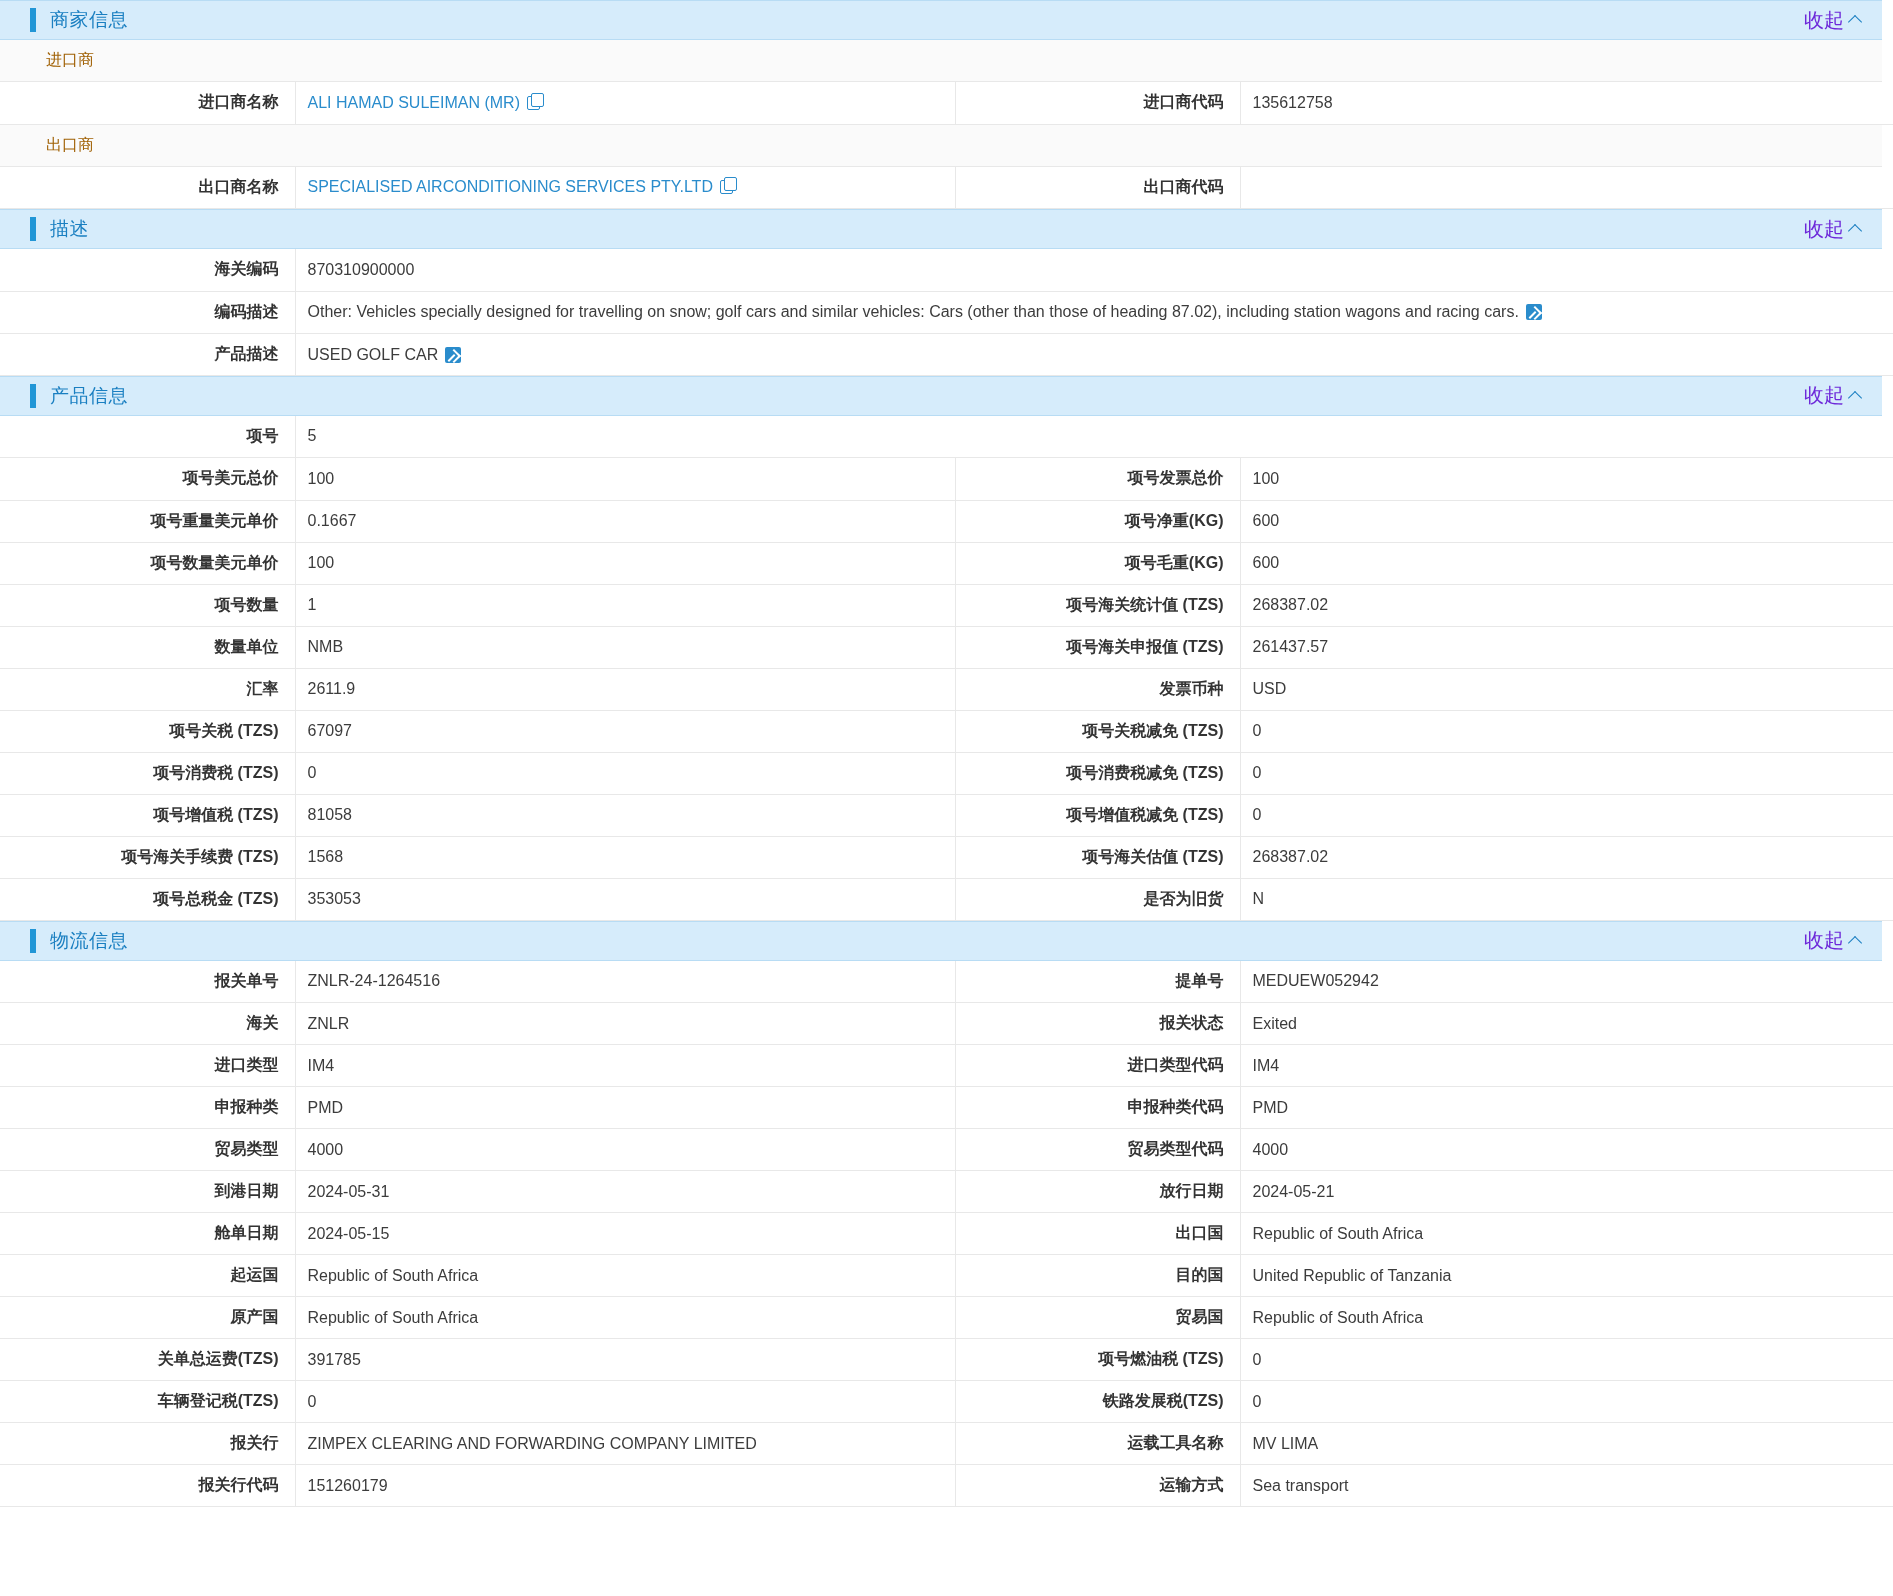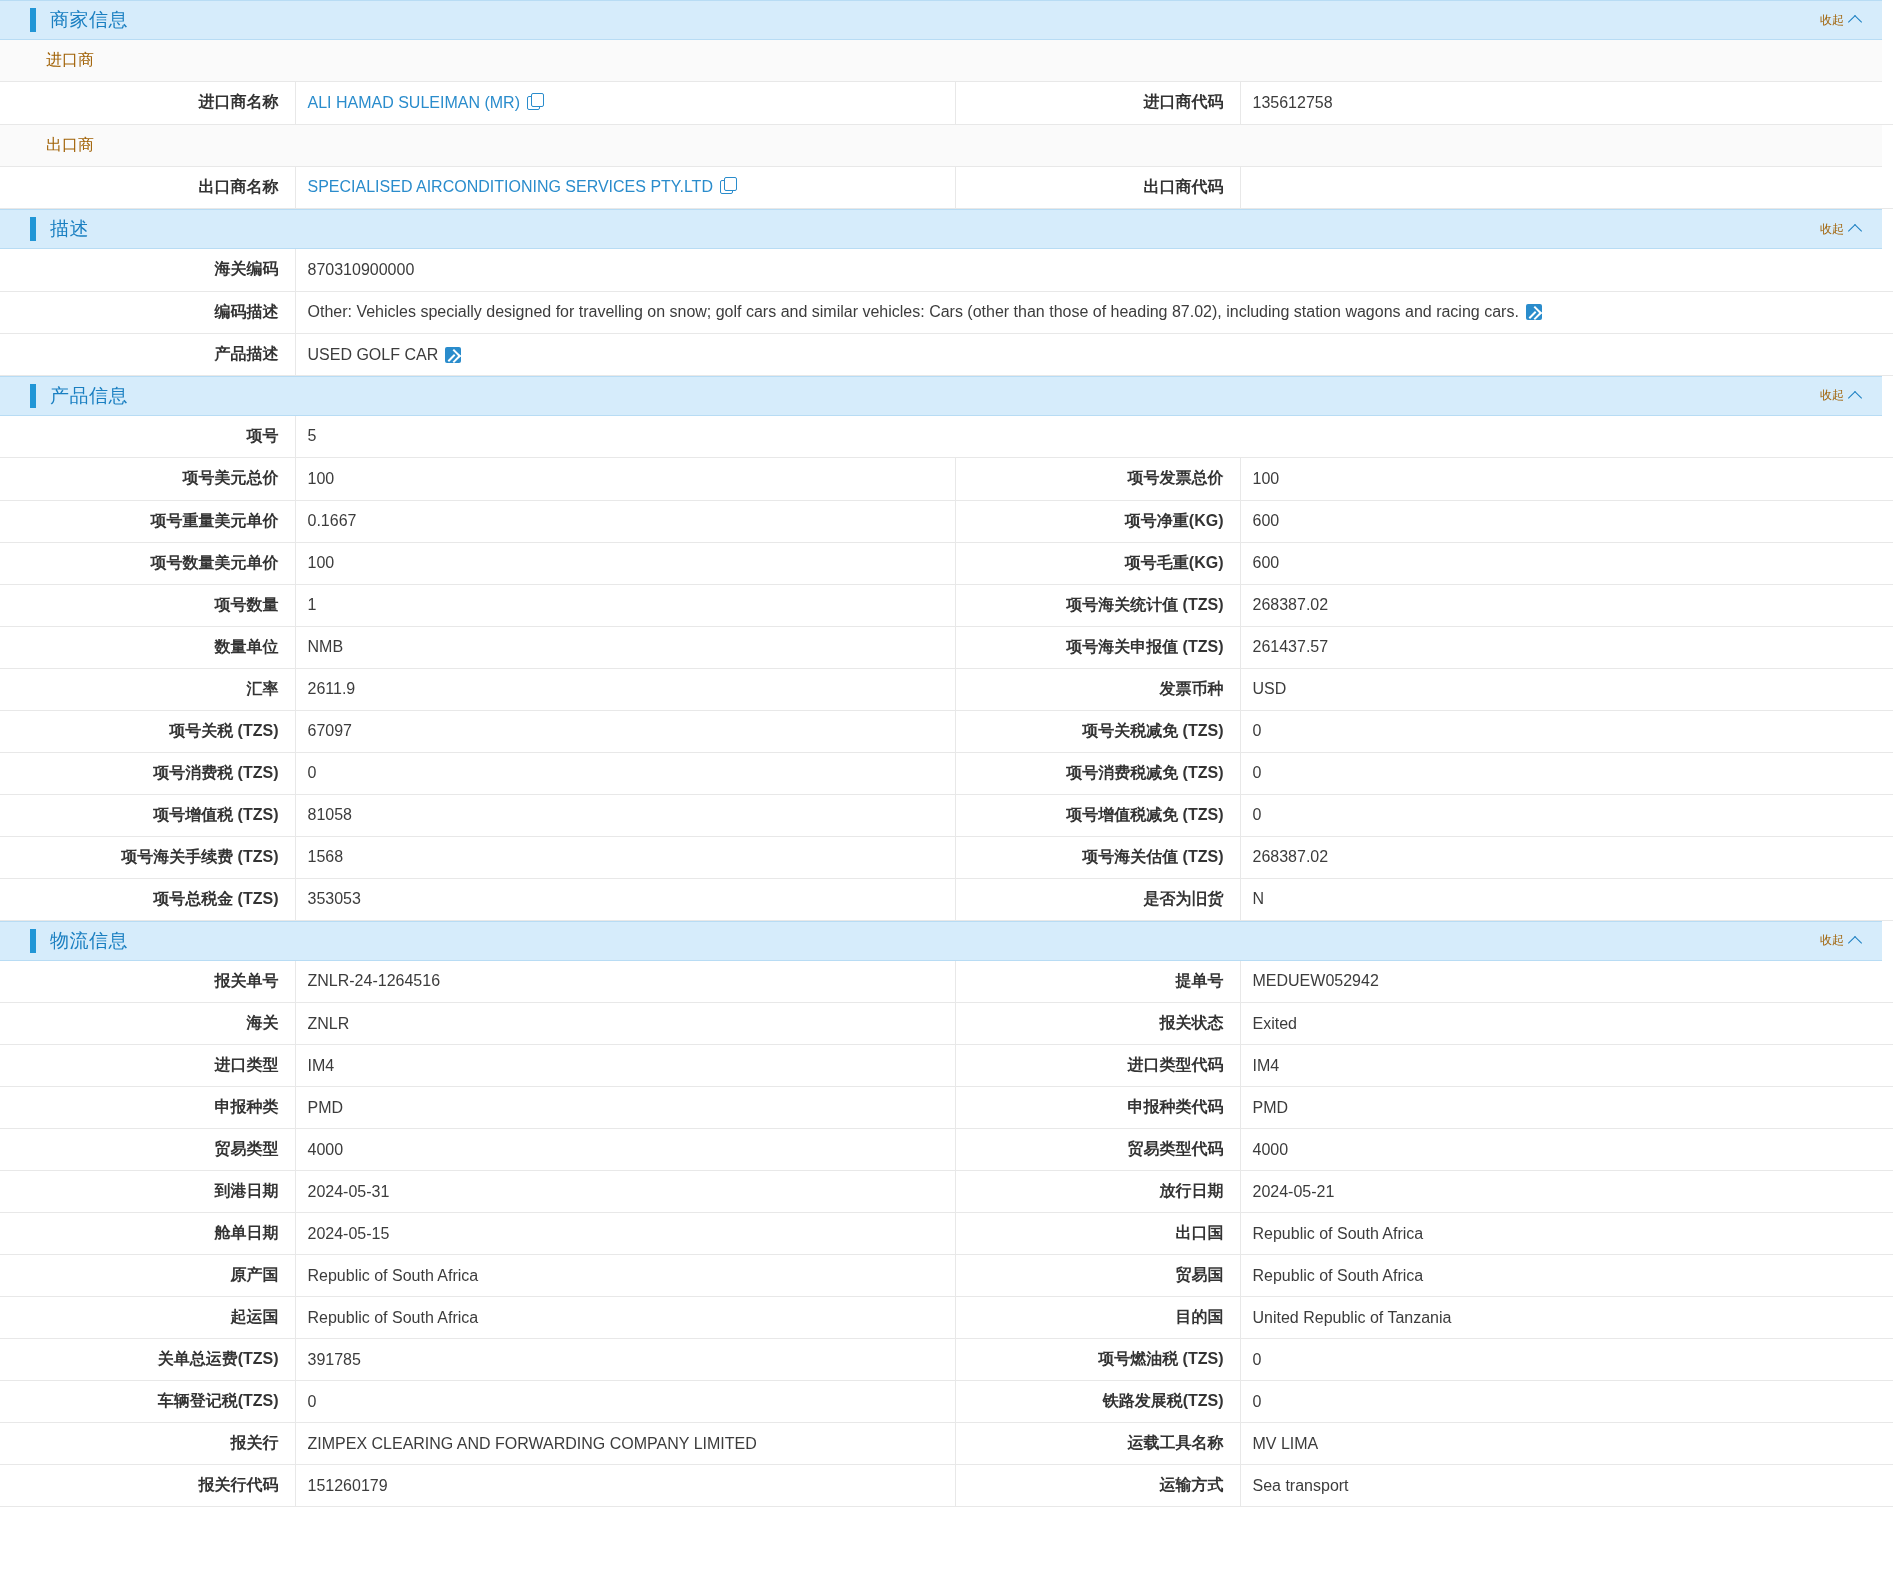--- a/index.html
+++ b/index.html
@@ -32,22 +32,22 @@
     flex: 0 0 auto;
   }
   .section-header .sec-title {
     font-size: 19px;
     color: #1a7fc1;
     font-weight: normal;
     letter-spacing: 0.5px;
     flex: 1 1 auto;
   }
   .section-header .collapse {
-    font-size: 12px;
-    color: #a16207;
+    font-size: 20px;
+    color: #6d28d9;
     display: flex;
     align-items: center;
     gap: 6px;
     cursor: pointer;
     white-space: nowrap;
   }
   .chev {
     display: inline-block;
     width: 10px; height: 10px;
     border-left: 1.6px solid #1a7fc1;
@@ -395,32 +395,32 @@
           <td class="lbl">放行日期</td>
           <td class="val last">2024-05-21</td>
         </tr>
         <tr>
           <td class="lbl">舱单日期</td>
           <td class="val">2024-05-15</td>
           <td class="lbl">出口国</td>
           <td class="val last">Republic of South Africa</td>
         </tr>
         <tr>
+          <td class="lbl">起运国</td>
+          <td class="val">Republic of South Africa</td>
+          <td class="lbl">目的国</td>
+          <td class="val last">United Republic of Tanzania</td>
+        </tr>
+        <tr>
           <td class="lbl">原产国</td>
           <td class="val">Republic of South Africa</td>
           <td class="lbl">贸易国</td>
           <td class="val last">Republic of South Africa</td>
         </tr>
         <tr>
-          <td class="lbl">起运国</td>
-          <td class="val">Republic of South Africa</td>
-          <td class="lbl">目的国</td>
-          <td class="val last">United Republic of Tanzania</td>
-        </tr>
-        <tr>
           <td class="lbl">关单总运费(TZS)</td>
           <td class="val">391785</td>
           <td class="lbl">项号燃油税 (TZS)</td>
           <td class="val last">0</td>
         </tr>
         <tr>
           <td class="lbl">车辆登记税(TZS)</td>
           <td class="val">0</td>
           <td class="lbl">铁路发展税(TZS)</td>
           <td class="val last">0</td>

